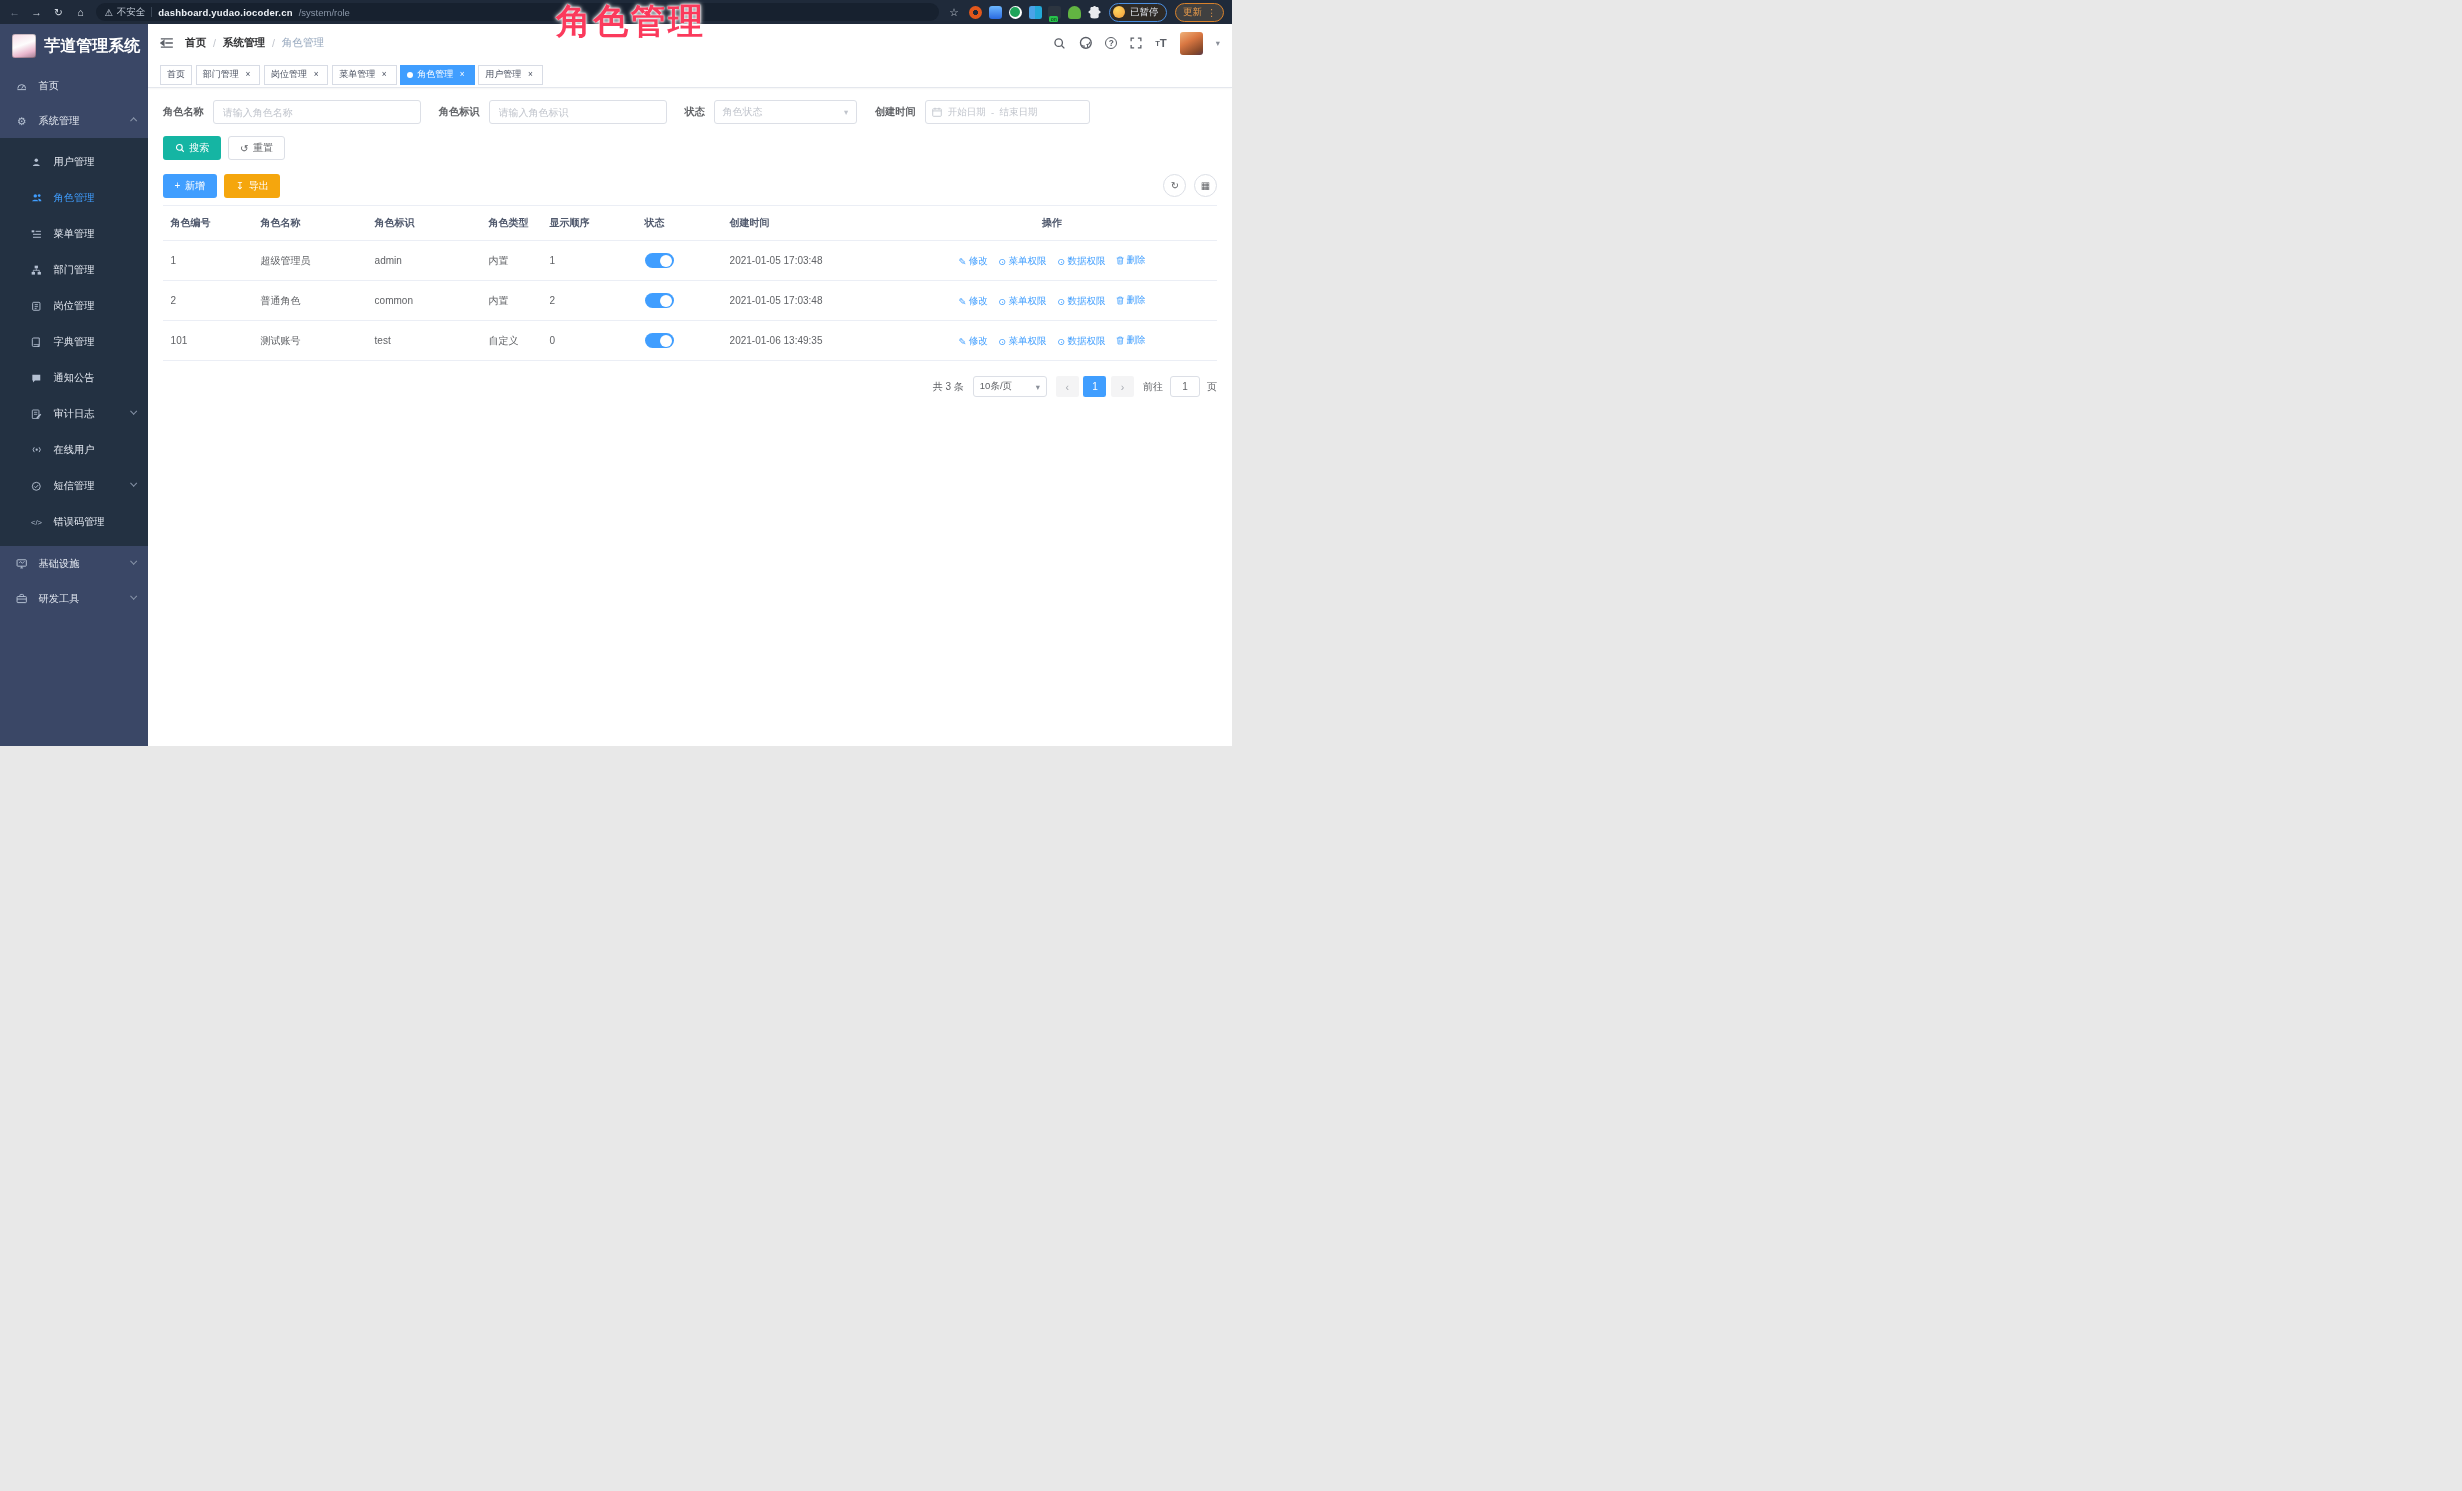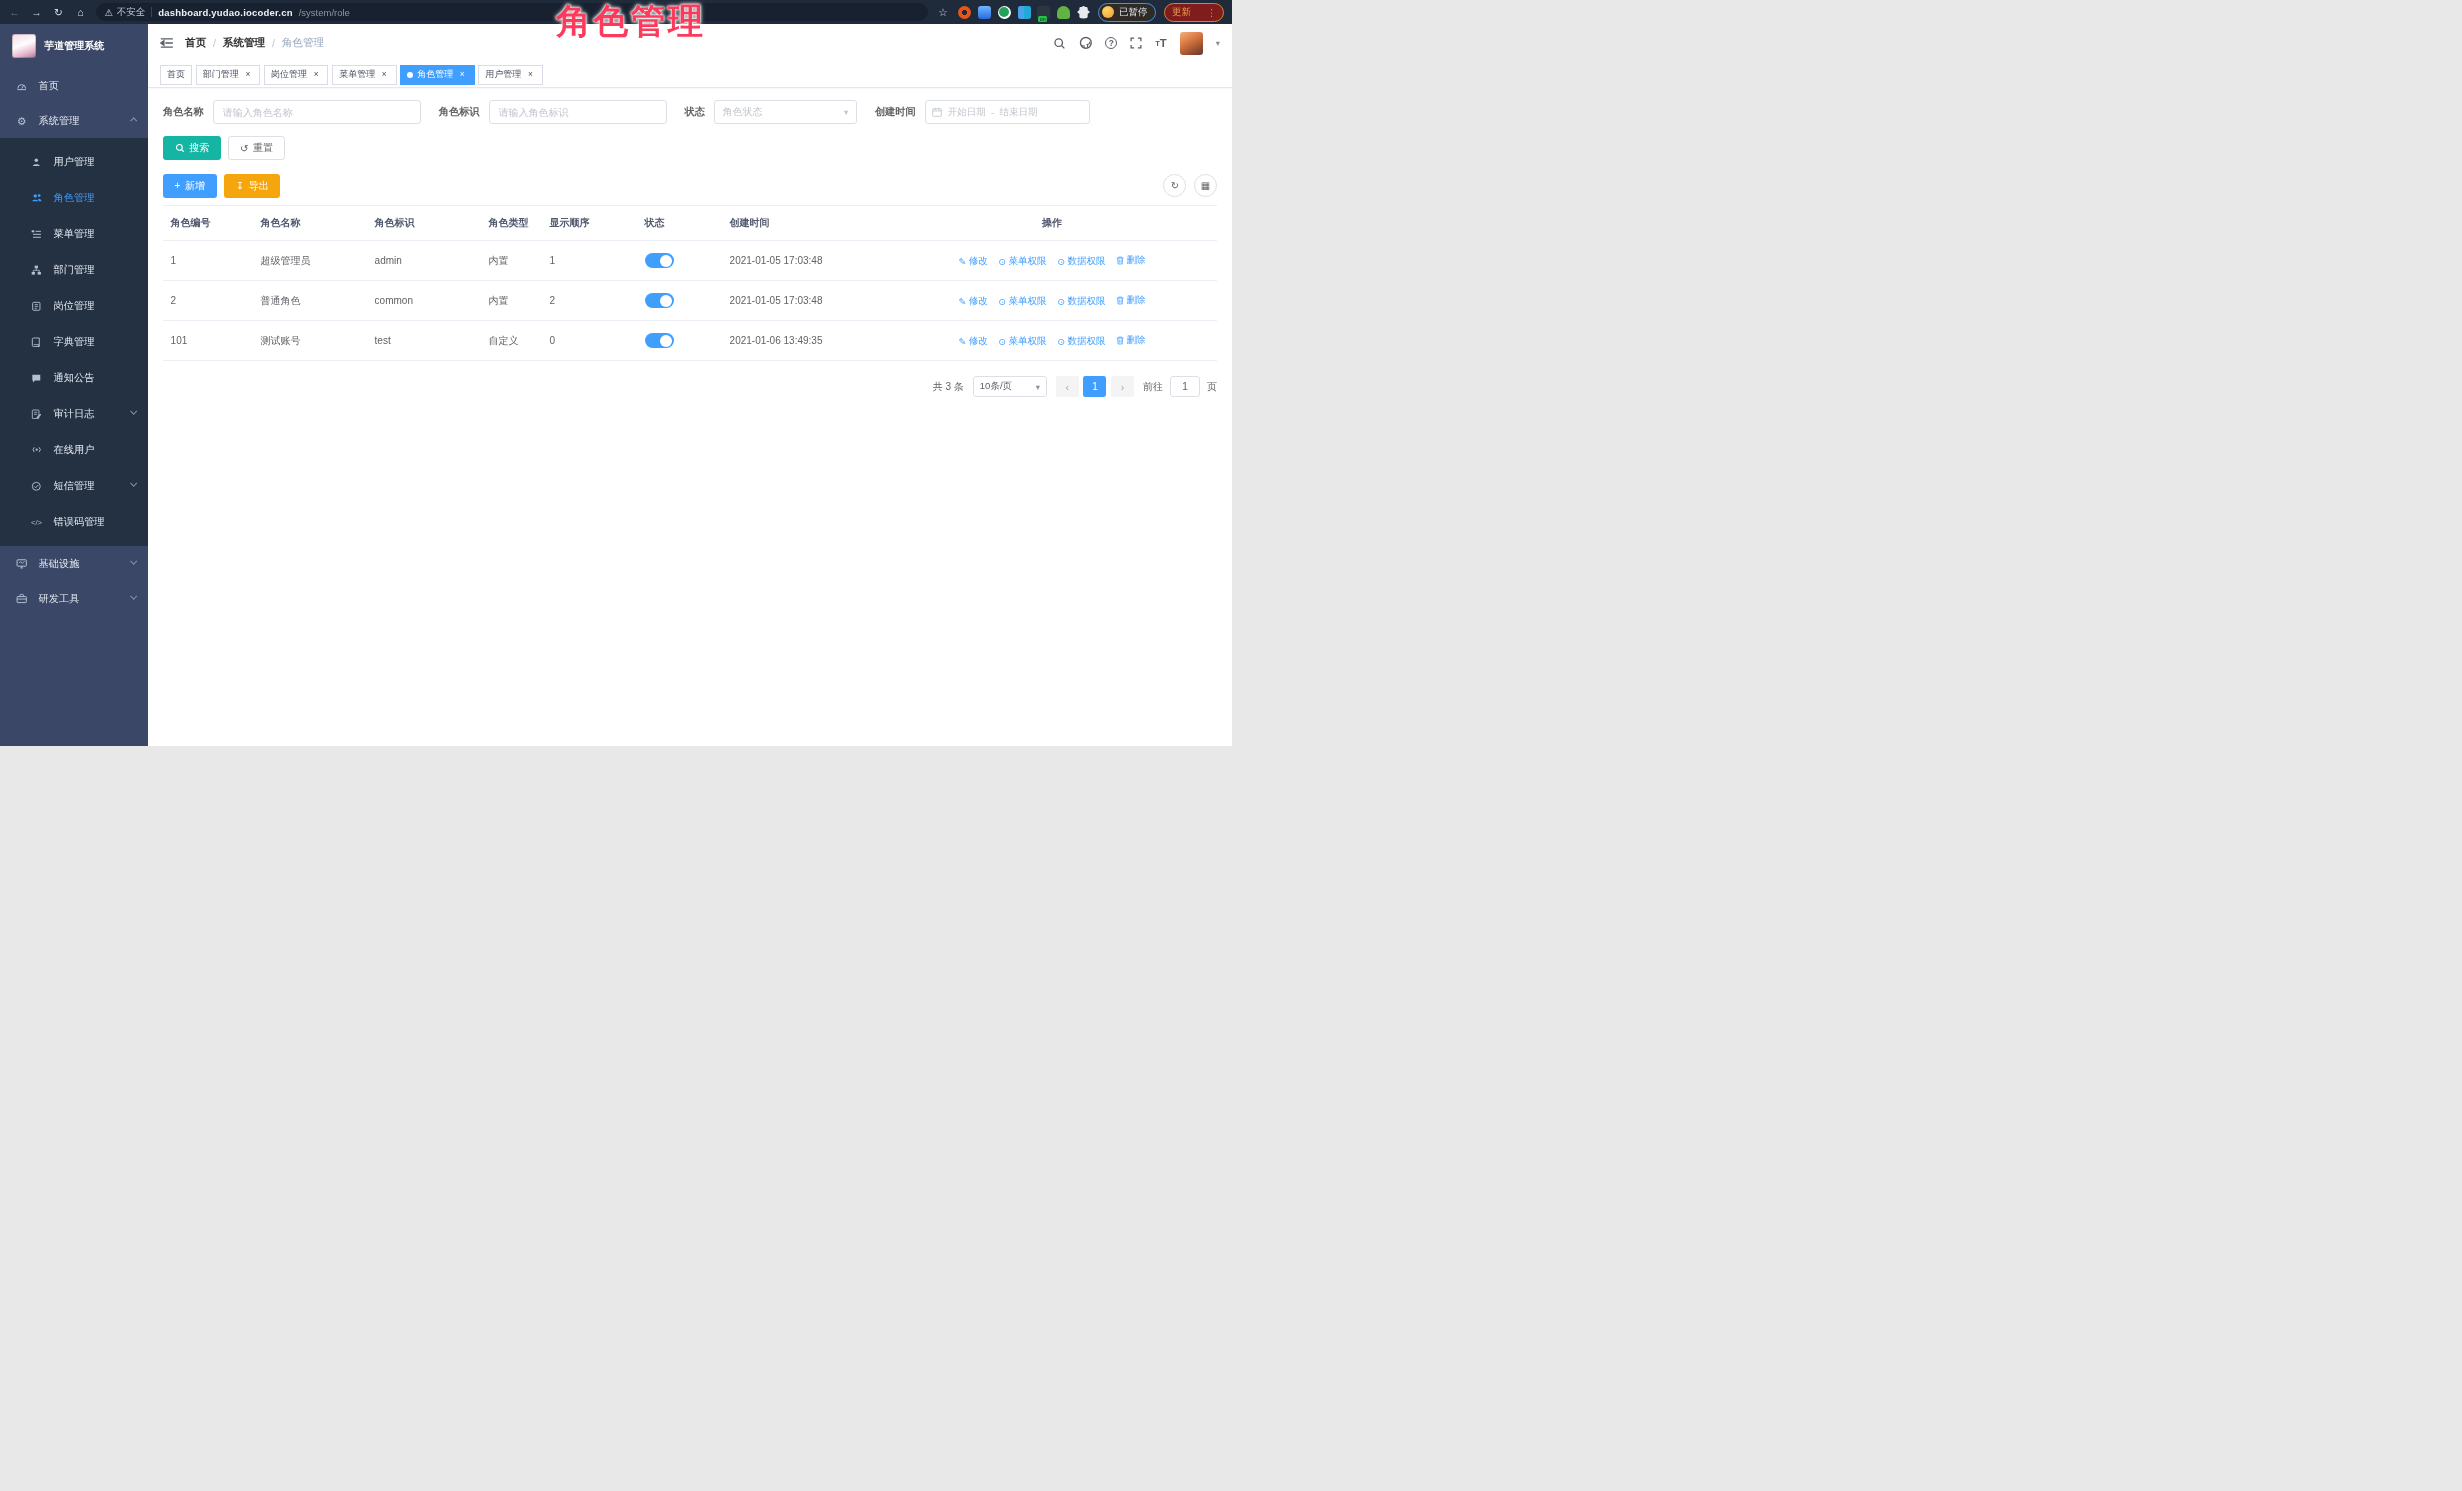--- a/index.html
+++ b/index.html
@@ -21,28 +21,28 @@
   .ext2 { background:linear-gradient(180deg,#6db8ff,#2a6ae0); border-radius:3px; }
   .ext3 { background:#fff; }
   .ext3::after { content:""; position:absolute; inset:1.5px; border-radius:50%; background:#1fa45a; }
   .ext4 { background:linear-gradient(90deg,#4aa3e8 50%,#23a8d8 50%); border-radius:2.3px; }
   .ext5 { background:#2c3540; border-radius:2.3px; }
   .ext5::after { content:"on"; position:absolute; bottom:-3px; left:0.8px; background:#27c24c; color:#08300f; font-size:5.3px; padding:0 1.5px; border-radius:1.5px; }
   .ext6 { background:#62b442; border-radius:50% 50% 3px 3px; }
   .ext7 { background:#e8eaee; clip-path:polygon(50% 0,64% 12%,82% 12%,82% 34%,100% 50%,82% 66%,82% 100%,18% 100%,18% 66%,0 50%,18% 34%,18% 12%,36% 12%); }
   .paused-pill { display:flex; align-items:center; gap:4.6px; border:1.5px solid #4a8fe2; background:#2e2a26; border-radius:10.6px; height:19px; padding:0 7.6px 0 3px; color:#e8edf4; font-size:9.5px; cursor:pointer; }
   .emoji { width:12px; height:12px; border-radius:50%; background:radial-gradient(circle at 35% 30%, #ffd75e, #f49b3a); }
-  .update-pill { display:flex; align-items:center; gap:16px; border:1.5px solid #d9822b; background:#7f1d1d; border-radius:10.6px; height:19px; padding:0 6.8px; color:#e89a4a; font-size:9.5px; cursor:pointer; }
+  .update-pill { display:flex; align-items:center; gap:5px; border:1.5px solid #d9822b; background:#404040; border-radius:10.6px; height:19px; padding:0 6.8px; color:#e89a4a; font-size:9.5px; cursor:pointer; }
 
   
   .app { display:flex; height:722px; }
   .sidebar { width:148px; flex-shrink:0; background:#3a4766; color:#e4e9f1; overflow:hidden; }
   .logo-row { height:44px; display:flex; align-items:center; padding-left:12px; gap:8.3px; }
   .logo-img { width:24px; height:24px; border-radius:3px; background:linear-gradient(160deg,#f7d9e6 0%,#fdfdfd 45%,#e9b6cd 75%,#9c7a8f 100%); box-shadow:inset 0 0 0 0.8px rgba(0,0,0,.25); }
-  .app-title { font-size:10px; font-weight:bold; color:#fff; }
+  .app-title { font-size:16px; font-weight:bold; color:#fff; }
   .menu { font-size:10.2px; }
   .m-item { height:35px; display:flex; align-items:center; padding:0 12px 0 15px; gap:10.6px; cursor:pointer; }
   .submenu { background:#233142; padding:6px 0; }
   .submenu .m-item { height:36px; padding-left:30px; }
   .mi { width:13px; display:flex; justify-content:center; align-items:center; color:#b4c0d2; font-size:10.6px; flex-shrink:0; }
   .m-label { white-space:nowrap; }
   .m-item.active, .m-item.active .mi { color:#409eff; }
   .chev { width:5.3px; height:5.3px; border-right:1.1px solid #8b97ab; border-bottom:1.1px solid #8b97ab; margin-left:auto; flex-shrink:0; }
   .chev.down { transform:rotate(45deg) translate(-1.5px,-1.5px); }
   .chev.up { transform:rotate(-135deg); }

